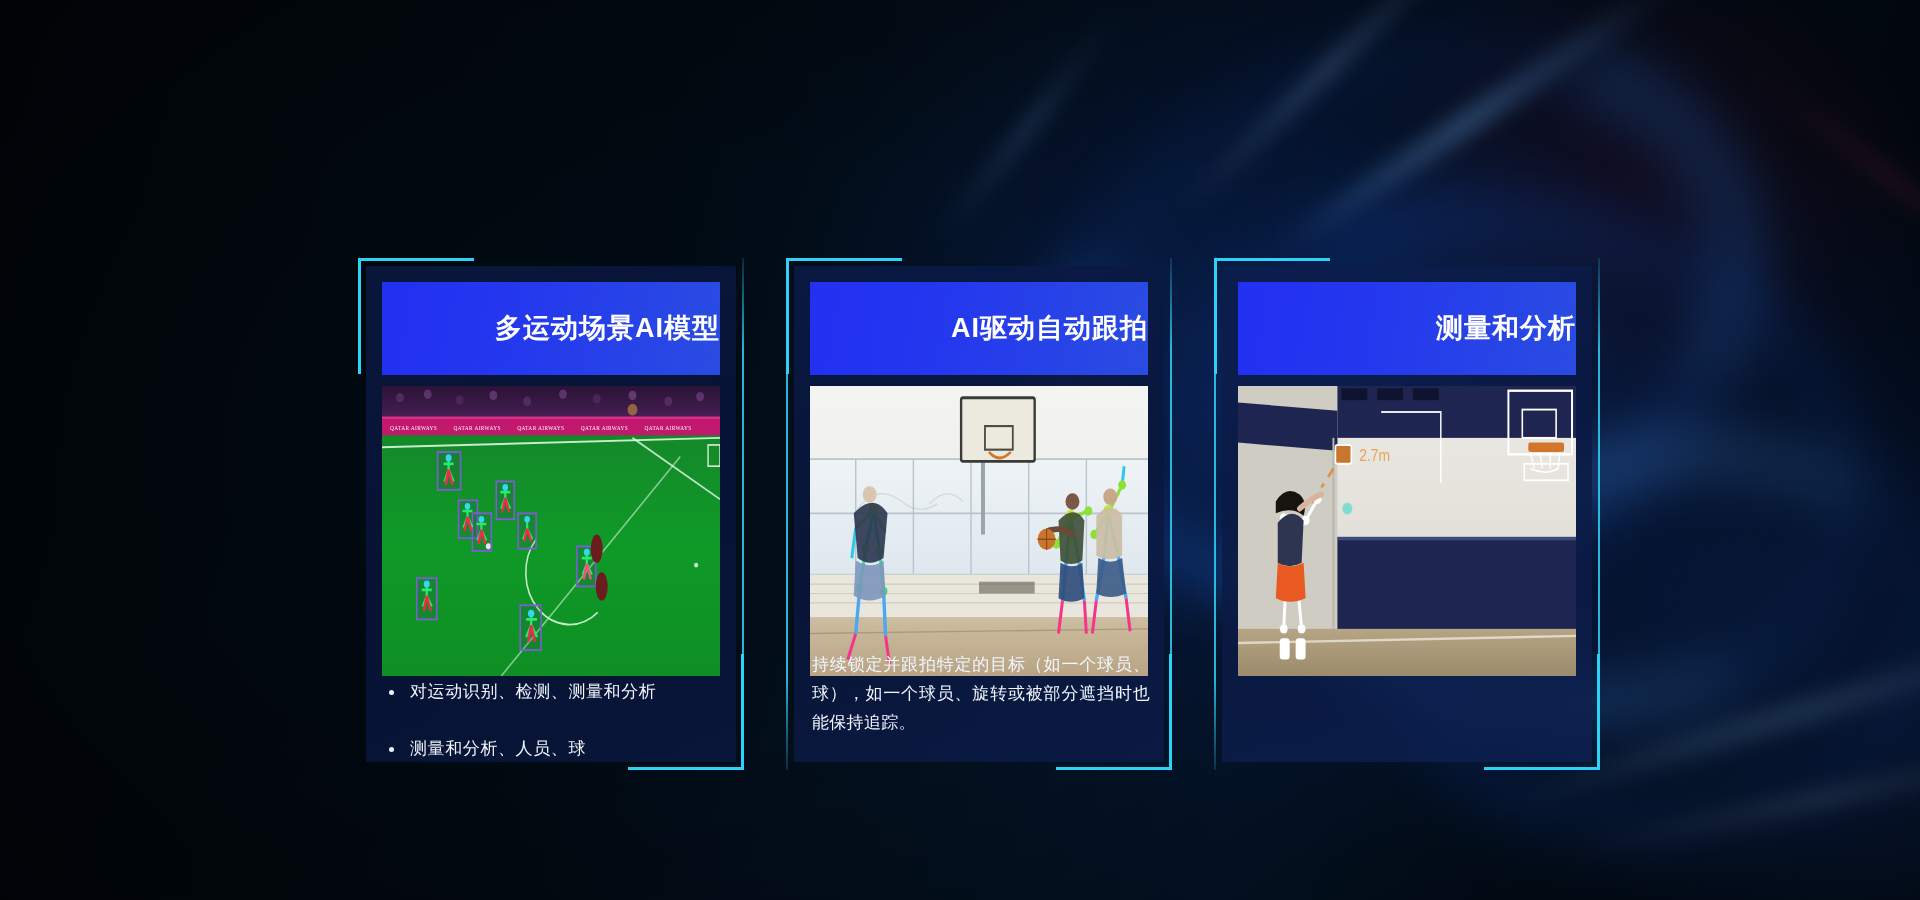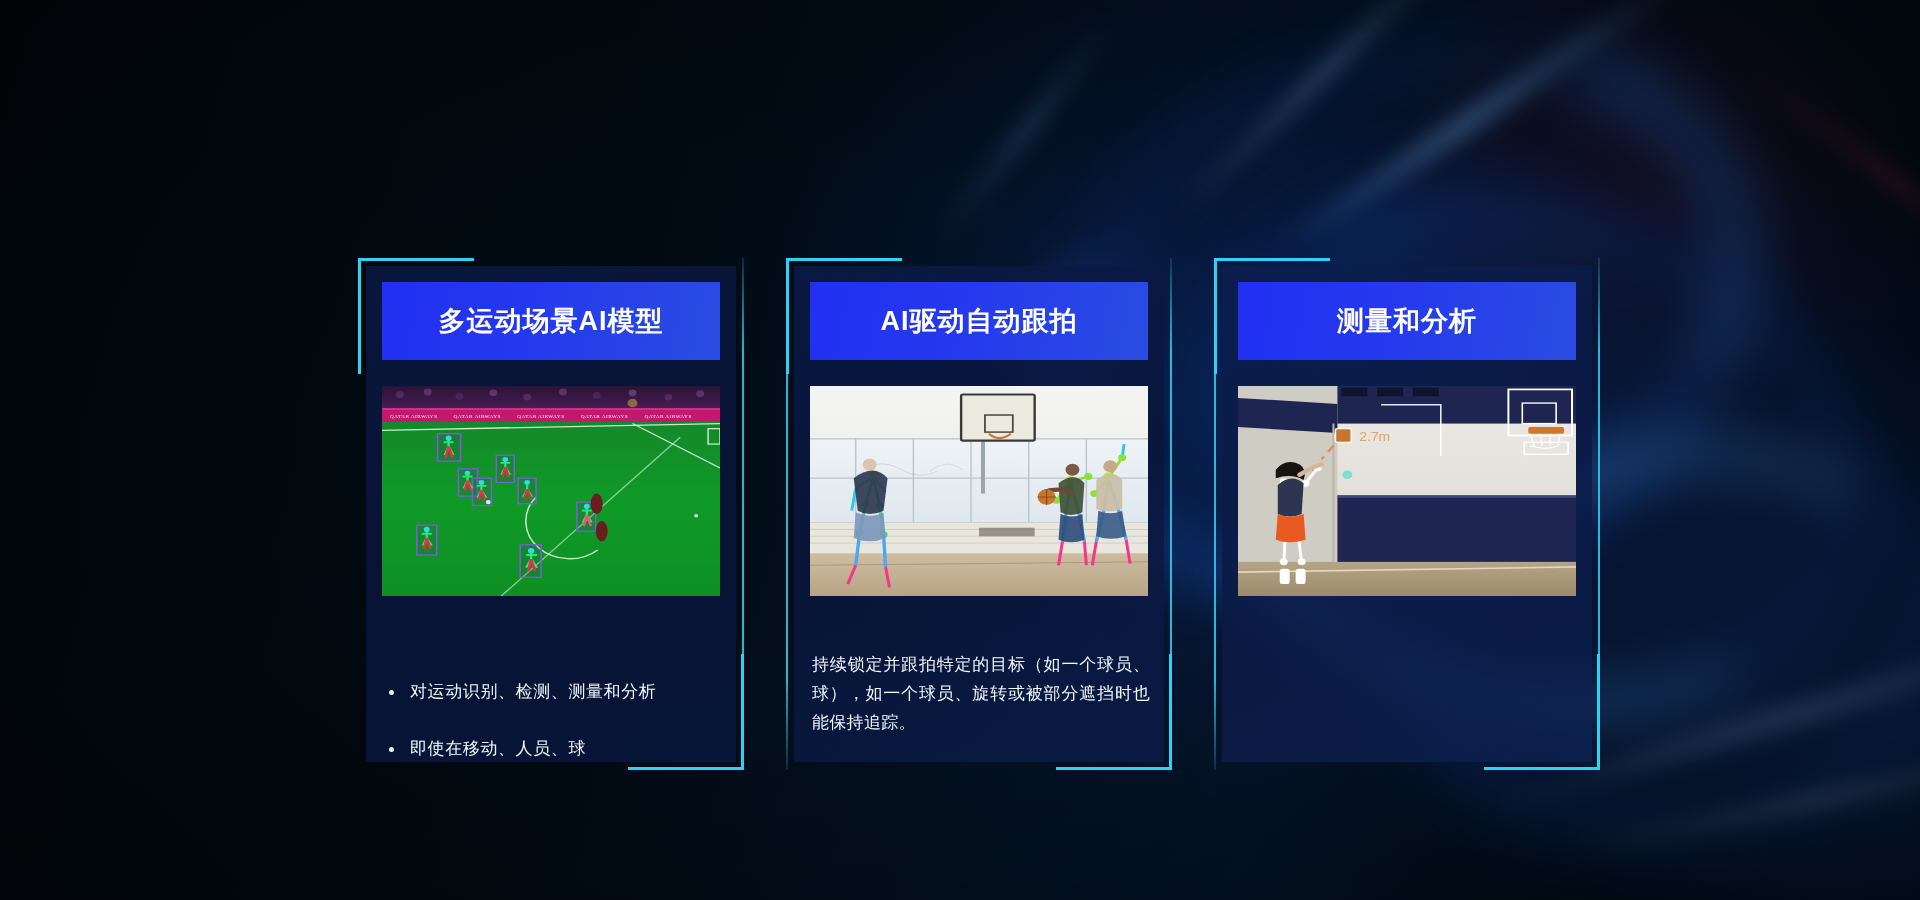--- a/index.html
+++ b/index.html
@@ -87,32 +87,32 @@
   .br-br { right:0; bottom:0; }
   .br-br b:nth-child(1){ right:0; bottom:0; width:3px; height:116px; }
   .br-br b:nth-child(2){ right:0; bottom:0; width:116px; height:3px; }
   .edge-r { position:absolute; right:0; top:0; width:2px; height:100%;
     background:linear-gradient(180deg, rgba(47,210,247,.15) 0%, rgba(47,210,247,.85) 18%, rgba(47,210,247,.85) 82%, rgba(47,210,247,.15) 100%); }
   .edge-l { position:absolute; left:0; top:0; width:2px; height:100%;
     background:linear-gradient(180deg, rgba(47,210,247,.15) 0%, rgba(47,210,247,.85) 18%, rgba(47,210,247,.85) 82%, rgba(47,210,247,.15) 100%); }
 
   
   .card-header {
-    position:absolute; left:24px; top:24px; right:24px; height:78px;
+    position:absolute; left:24px; top:24px; right:24px; height:93px;
     background:linear-gradient(100deg, #2230f2 0%, #2438ee 40%, #2a4ce2 100%);
-    display:flex; align-items:center; justify-content:center;
+    display:flex; align-items:center; justify-content:flex-end;
   }
   .card-title {
     color:#ffffff; font-size:27px; font-weight:bold;
     letter-spacing:1px; line-height:1; white-space:nowrap;
   }
 
   
   .thumb {
-    position:absolute; left:24px; top:128px; right:24px; height:210px;
+    position:absolute; left:24px; top:128px; right:24px; height:290px;
     overflow:hidden; background:#000;
   }
   .thumb svg { display:block; width:100%; height:100%; }
 
   
   .card-body { position:absolute; left:26px; right:22px; top:392px; }
   ul.bullets { list-style:none; }
   ul.bullets li {
     position:relative; padding-left:26px;
     color:#f2f6ff; font-size:17px; line-height:28.5px;
@@ -264,21 +264,21 @@
         <g fill="#6b1d1d">
           <ellipse cx="216" cy="138" rx="6" ry="12"></ellipse>
           <ellipse cx="221" cy="170" rx="6" ry="12"></ellipse>
         </g>
       </svg>
     </div>
 
     <div class="card-body">
       <ul class="bullets">
         <li>对运动识别、检测、测量和分析</li>
-        <li>即使在移动、人员、球</li>
+        <li>测量和分析、人员、球</li>
       </ul>
     </div>
   </div>
 
   <div class="card c2">
     <div class="card-surface"></div>
     <div class="bracket br-tl">
         <b></b>
         <b></b>
       </div>

